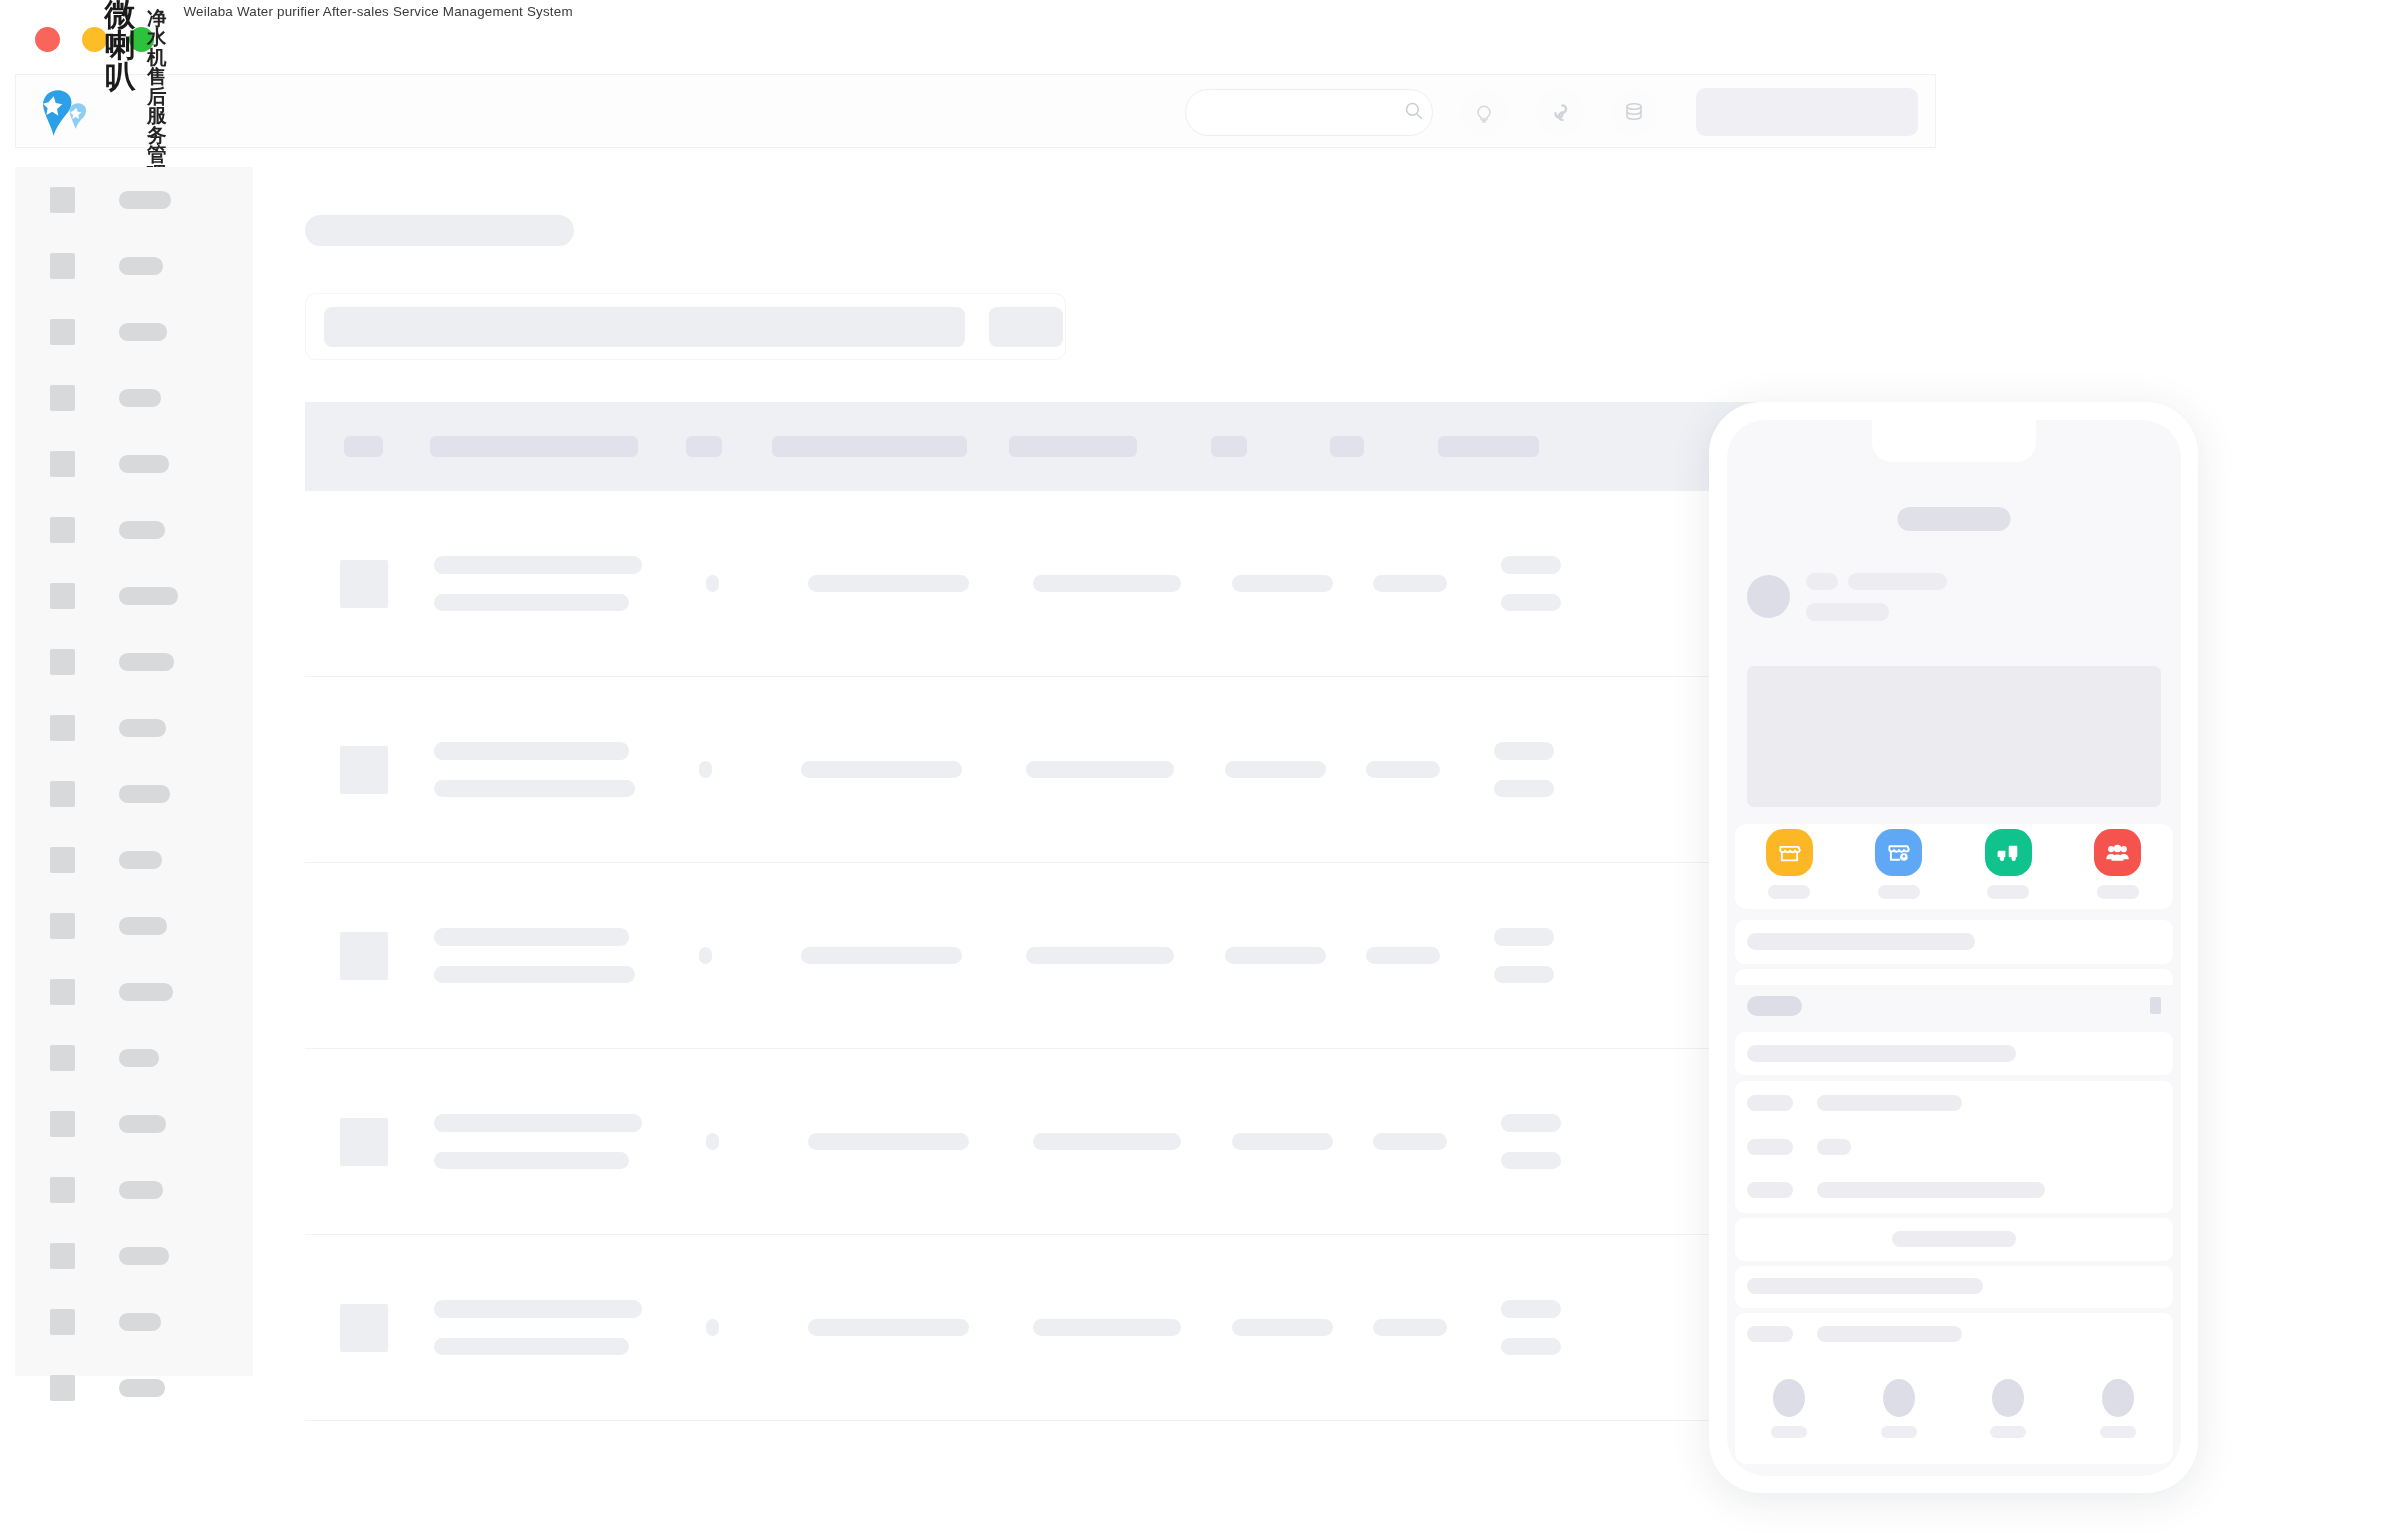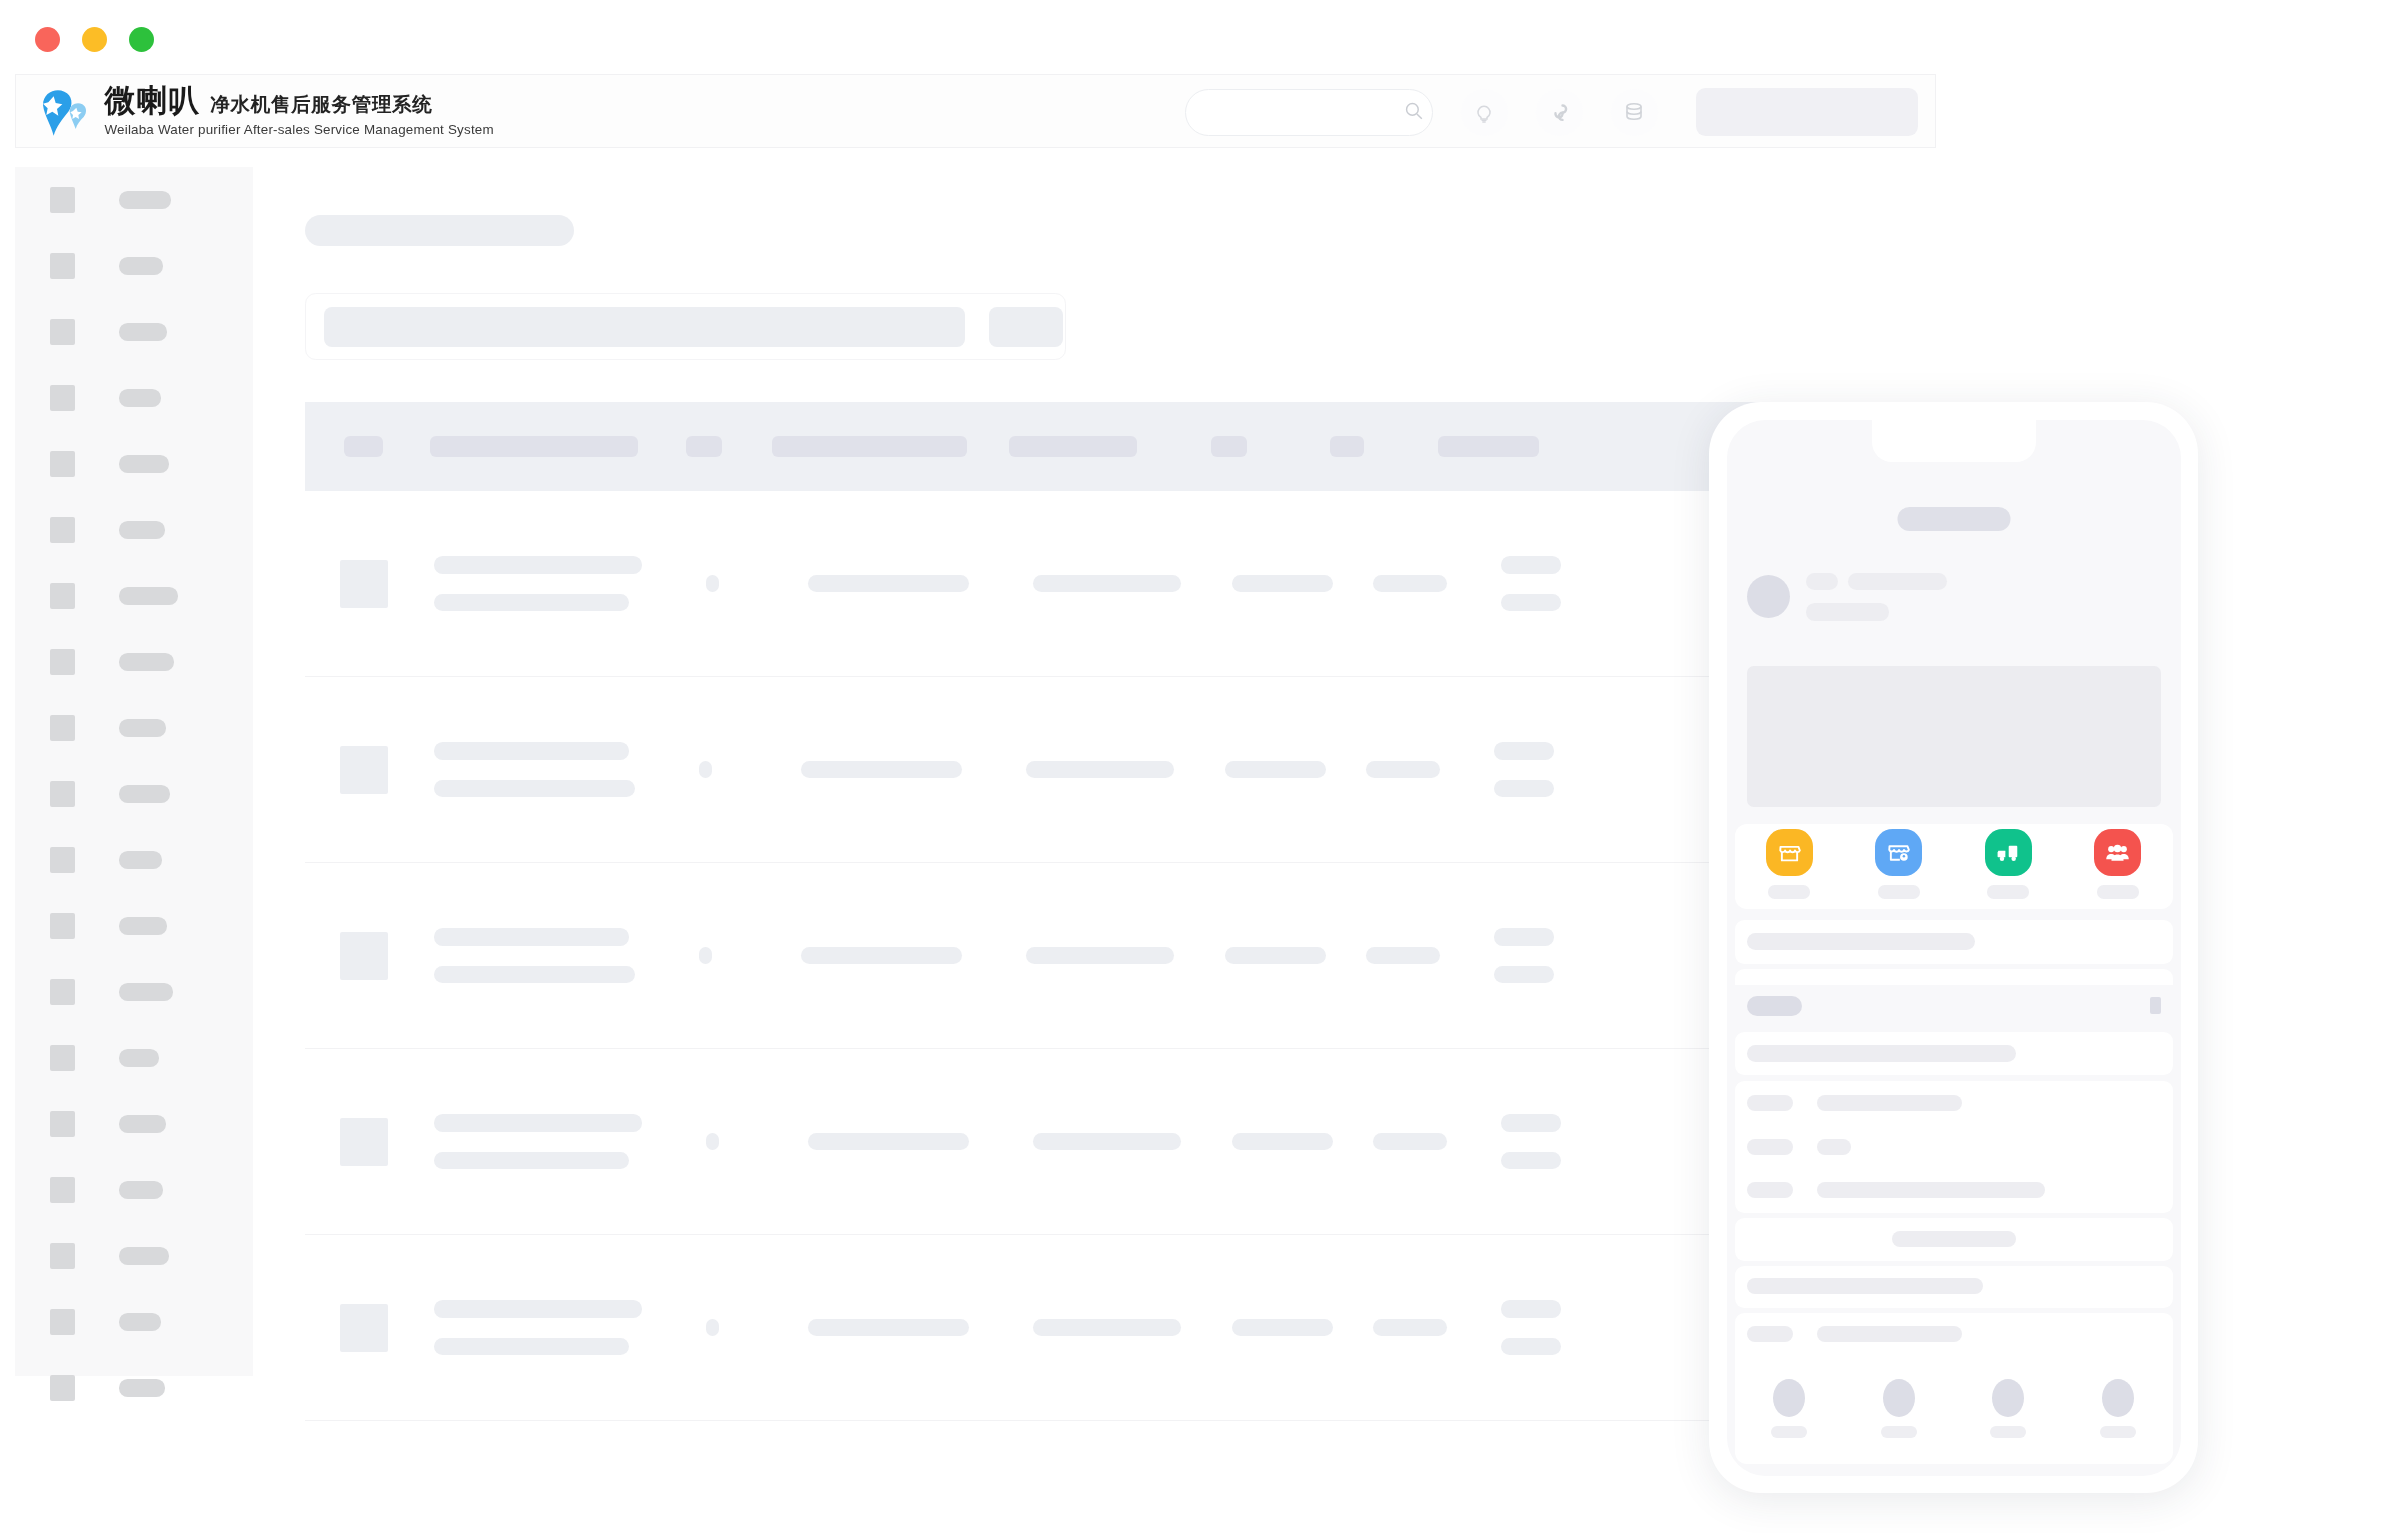--- a/index.html
+++ b/index.html
@@ -18,21 +18,21 @@
   .tl.red{background:#F9655B;}
   .tl.yellow{background:#FCBD26;}
   .tl.green{background:#2DC13C;}
 
   
   #app-header{position:absolute;left:14.8px;top:74px;width:1921px;height:74px;
     background:#fdfdfd;border:0.7px solid #f1f1f3;box-sizing:border-box;
     display:flex;align-items:center;}
   #brand{display:flex;align-items:center;margin-left:20px;width:537px;}
   #brand-logo{width:62px;height:52px;position:relative;flex:none;margin-right:6.7px;}
-  #brand-text{display:flex;flex-direction:column;justify-content:center;}
+  #brand-text{display:flex;flex-direction:row;justify-content:center;}
   #brand-line1{display:flex;align-items:baseline;gap:10.7px;}
   #brand-cn{font-size:31px;font-weight:bold;color:#1a1a1a;letter-spacing:0.7px;
     font-family:"Liberation Sans", sans-serif;line-height:1;}
   #brand-sub-cn{font-size:19.5px;font-weight:bold;color:#232323;letter-spacing:0.7px;line-height:1;}
   #brand-en{font-size:13.4px;color:#3a3a3a;margin-top:5.4px;letter-spacing:0.2px;white-space:nowrap;}
 
   #header-tools{position:absolute;left:1169px;top:0;height:74px;display:flex;align-items:center;gap:0;}
   #header-search{width:248px;height:47px;border:0.7px solid #eceef1;border-radius:23.5px;
     background:#ffffff;display:flex;align-items:center;box-sizing:border-box;padding:0 14.8px;}
   #header-search input{border:0;outline:0;flex:1;font-size:14.8px;color:#555;background:transparent;

